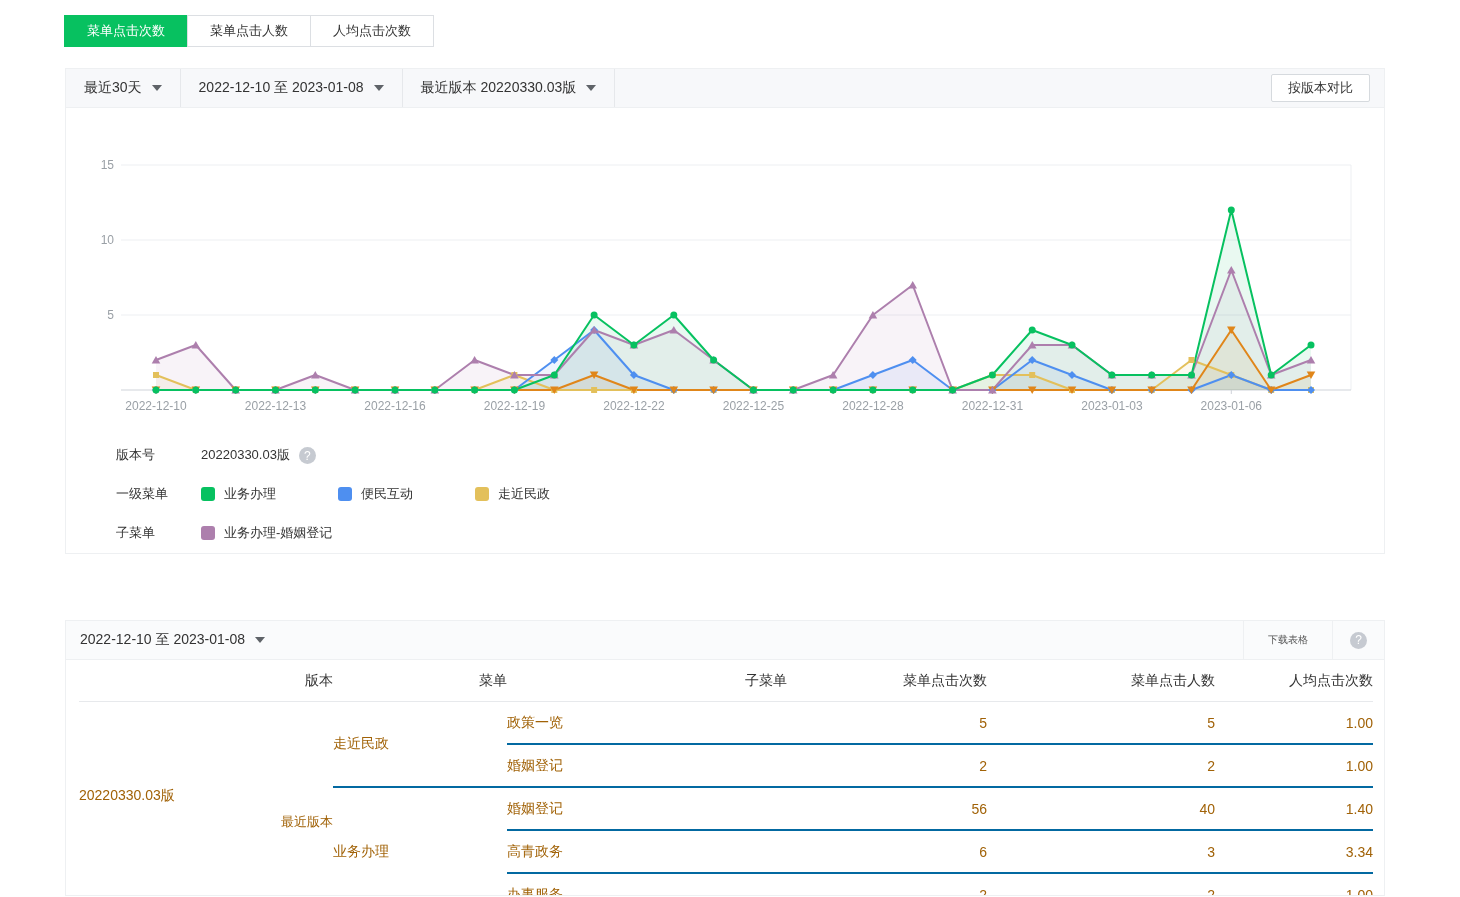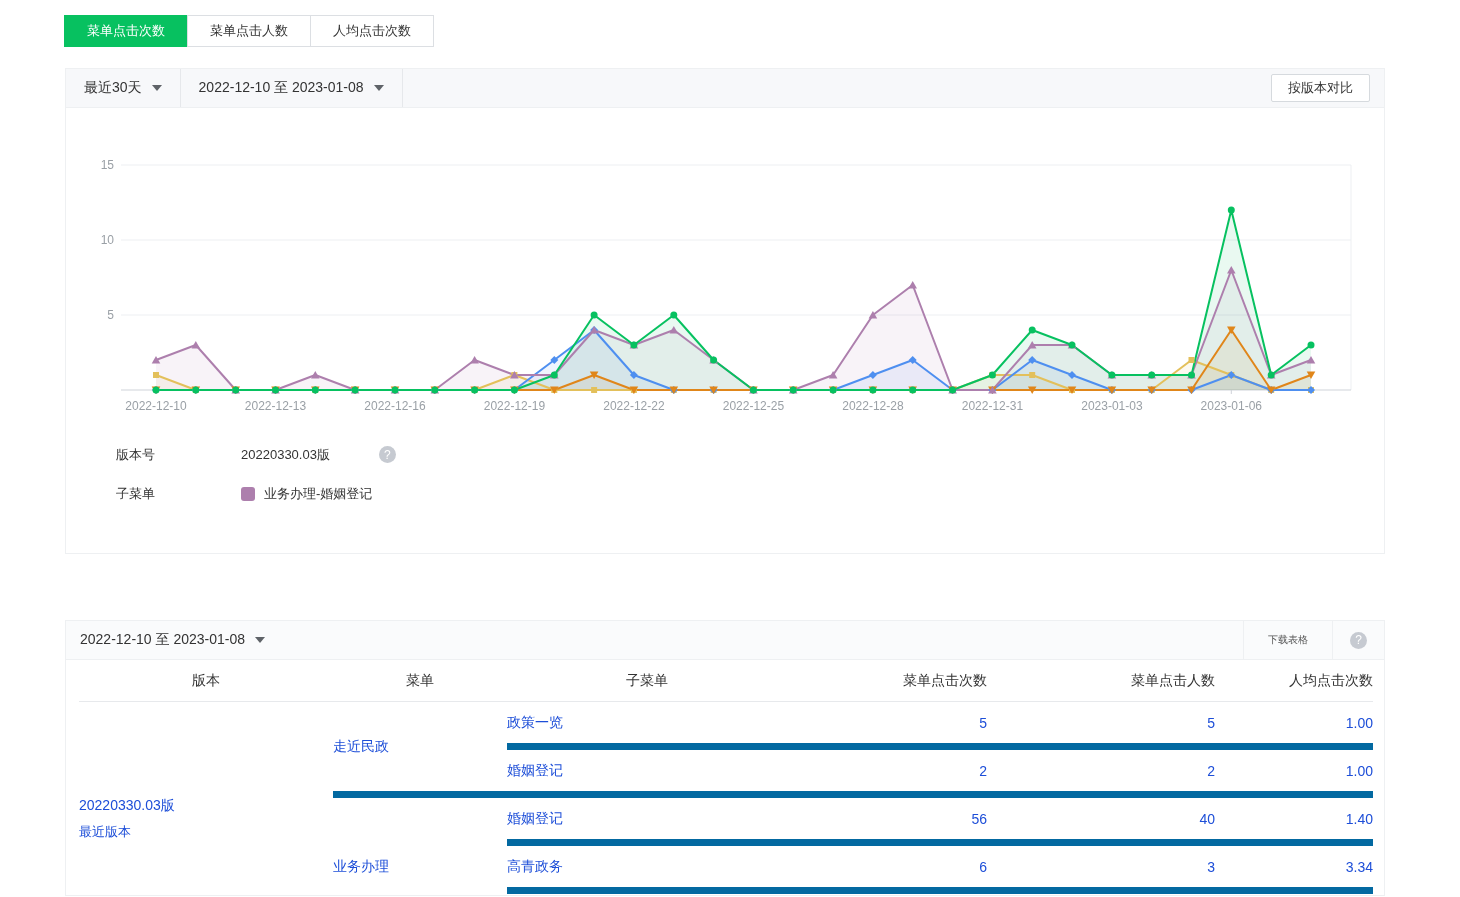--- a/index.html
+++ b/index.html
@@ -19,59 +19,63 @@
   
   .filter-bar{height:38px;background:#f7f8fa;border-bottom:1px solid #eef0f2;display:flex;align-items:stretch;position:relative;}
   .filter-item{display:flex;align-items:center;padding:0 18px;border-right:1px solid #e6e8eb;font-size:14px;cursor:pointer;white-space:nowrap;}
   .caret{width:0;height:0;border-left:5px solid transparent;border-right:5px solid transparent;border-top:6px solid #5f6368;margin-left:10px;flex:none;}
   .compare-btn{position:absolute;right:14px;top:5px;height:28px;line-height:26px;padding:0 16px;background:#fff;
        border:1px solid #d6dade;border-radius:2px;font-size:13px;color:#333;cursor:pointer;}
   
   .chart-wrap{padding-top:12px;}
   
   .legend-block{padding:14px 0 0 50px;font-size:13px;}
-  .legend-row{display:flex;align-items:flex-start;margin-bottom:21px;gap:40px;}
+  .legend-row{display:flex;align-items:flex-end;margin-bottom:21px;}
   .legend-label{width:85px;color:#333;flex:none;}
   .legend-items{display:flex;align-items:center;}
   .legend-item{display:flex;align-items:center;margin-right:62px;cursor:pointer;}
   .swatch{width:14px;height:14px;border-radius:3px;margin-right:9px;flex:none;}
   .q-icon{width:17px;height:17px;border-radius:50%;background:#c6cad1;color:#fff;font-size:12px;
        display:inline-flex;align-items:center;justify-content:center;margin-left:9px;cursor:pointer;flex:none;}
   .version-value{margin-right:0;}
   
   .table-card{top:620px;height:276px;overflow:hidden;}
   .table-head-bar{height:38px;background:#fafbfc;border-bottom:1px solid #eef0f2;display:flex;align-items:stretch;font-size:14px;}
   .thb-date{display:flex;align-items:center;padding:0 14px;flex:1;cursor:pointer;}
   .thb-download{display:flex;align-items:center;padding:0 24px;border-left:1px solid #eef0f2;font-size:10px;color:#555;cursor:pointer;white-space:nowrap;}
   .thb-help{display:flex;align-items:center;padding:0 17px;border-left:1px solid #eef0f2;}
   table{width:calc(100% - 26px);margin:0 13px;border-collapse:collapse;font-size:14px;table-layout:fixed;}
-  th{font-weight:400;text-align:center;height:41px;border-bottom:1px solid #e7e9ec;color:#333;padding:0;}
-  td{height:41px;border-bottom:7px solid #0369a1;color:#1d4ed8;padding:0;}
+  th{font-weight:400;text-align:right;height:41px;border-bottom:1px solid #e7e9ec;color:#333;padding:0;}
+  td{height:41px;border-bottom:2px solid #0369a1;color:#a16207;padding:0;}
   th.num,td.num{text-align:right;}
   td.version-cell{vertical-align:middle;}
   .version-line1{font-size:14px;}
-  .version-line2{font-size:13px;margin-top:8px;}
+  .version-line2{font-size:13px;margin-top:8px;text-align:right;}
 </style>
 </head>
 <body>
 
 <div class="tabs">
   <div class="tab active">菜单点击次数</div>
   <div class="tab">菜单点击人数</div>
   <div class="tab">人均点击次数</div>
 </div>
 
 <div class="card main-card">
   <div class="filter-bar">
     <div class="filter-item">
       <span>最近30天</span>
       <span class="caret"></span>
     </div>
     <div class="filter-item">
       <span>2022-12-10 至 2023-01-08</span>
+      <span class="caret"></span>
+    </div>
+    <div class="filter-item">
+      <span>最近版本 20220330.03版</span>
       <span class="caret"></span>
     </div>
     <button class="compare-btn">按版本对比</button>
   </div>
 
   <div class="chart-wrap" id="chart-container"><svg width="1318" height="308" viewBox="0 0 1318 308">
         <line x1="55" y1="195" x2="1285" y2="195" stroke="#edeff2" stroke-width="1"></line>
         <text x="48" y="199" text-anchor="end" font-size="12" fill="#9aa0a6">5</text>
         <line x1="55" y1="120" x2="1285" y2="120" stroke="#edeff2" stroke-width="1"></line>
         <text x="48" y="124" text-anchor="end" font-size="12" fill="#9aa0a6">10</text>
@@ -261,20 +265,37 @@
         <circle cx="1245" cy="225" r="3.5" fill="#07c160"></circle>
       </svg></div>
 
   <div class="legend-block">
     <div class="legend-row">
       <span class="legend-label">版本号</span>
       <span class="version-value">20220330.03版</span>
       <span class="q-icon">?</span>
     </div>
     <div class="legend-row">
+      <span class="legend-label">一级菜单</span>
+      <span class="legend-items" id="legend-level1">
+          <span class="legend-item">
+            <span class="swatch" style="background: rgb(7, 193, 96);"></span>
+            <span>业务办理</span>
+          </span>
+          <span class="legend-item">
+            <span class="swatch" style="background: rgb(78, 143, 240);"></span>
+            <span>便民互动</span>
+          </span>
+          <span class="legend-item">
+            <span class="swatch" style="background: rgb(227, 192, 91);"></span>
+            <span>走近民政</span>
+          </span>
+        </span>
+    </div>
+    <div class="legend-row">
       <span class="legend-label">子菜单</span>
       <span class="legend-items" id="legend-sub-1">
           <span class="legend-item">
             <span class="swatch" style="background: rgb(173, 127, 173);"></span>
             <span>业务办理-婚姻登记</span>
           </span>
         </span>
     </div>
   </div>
 </div>

